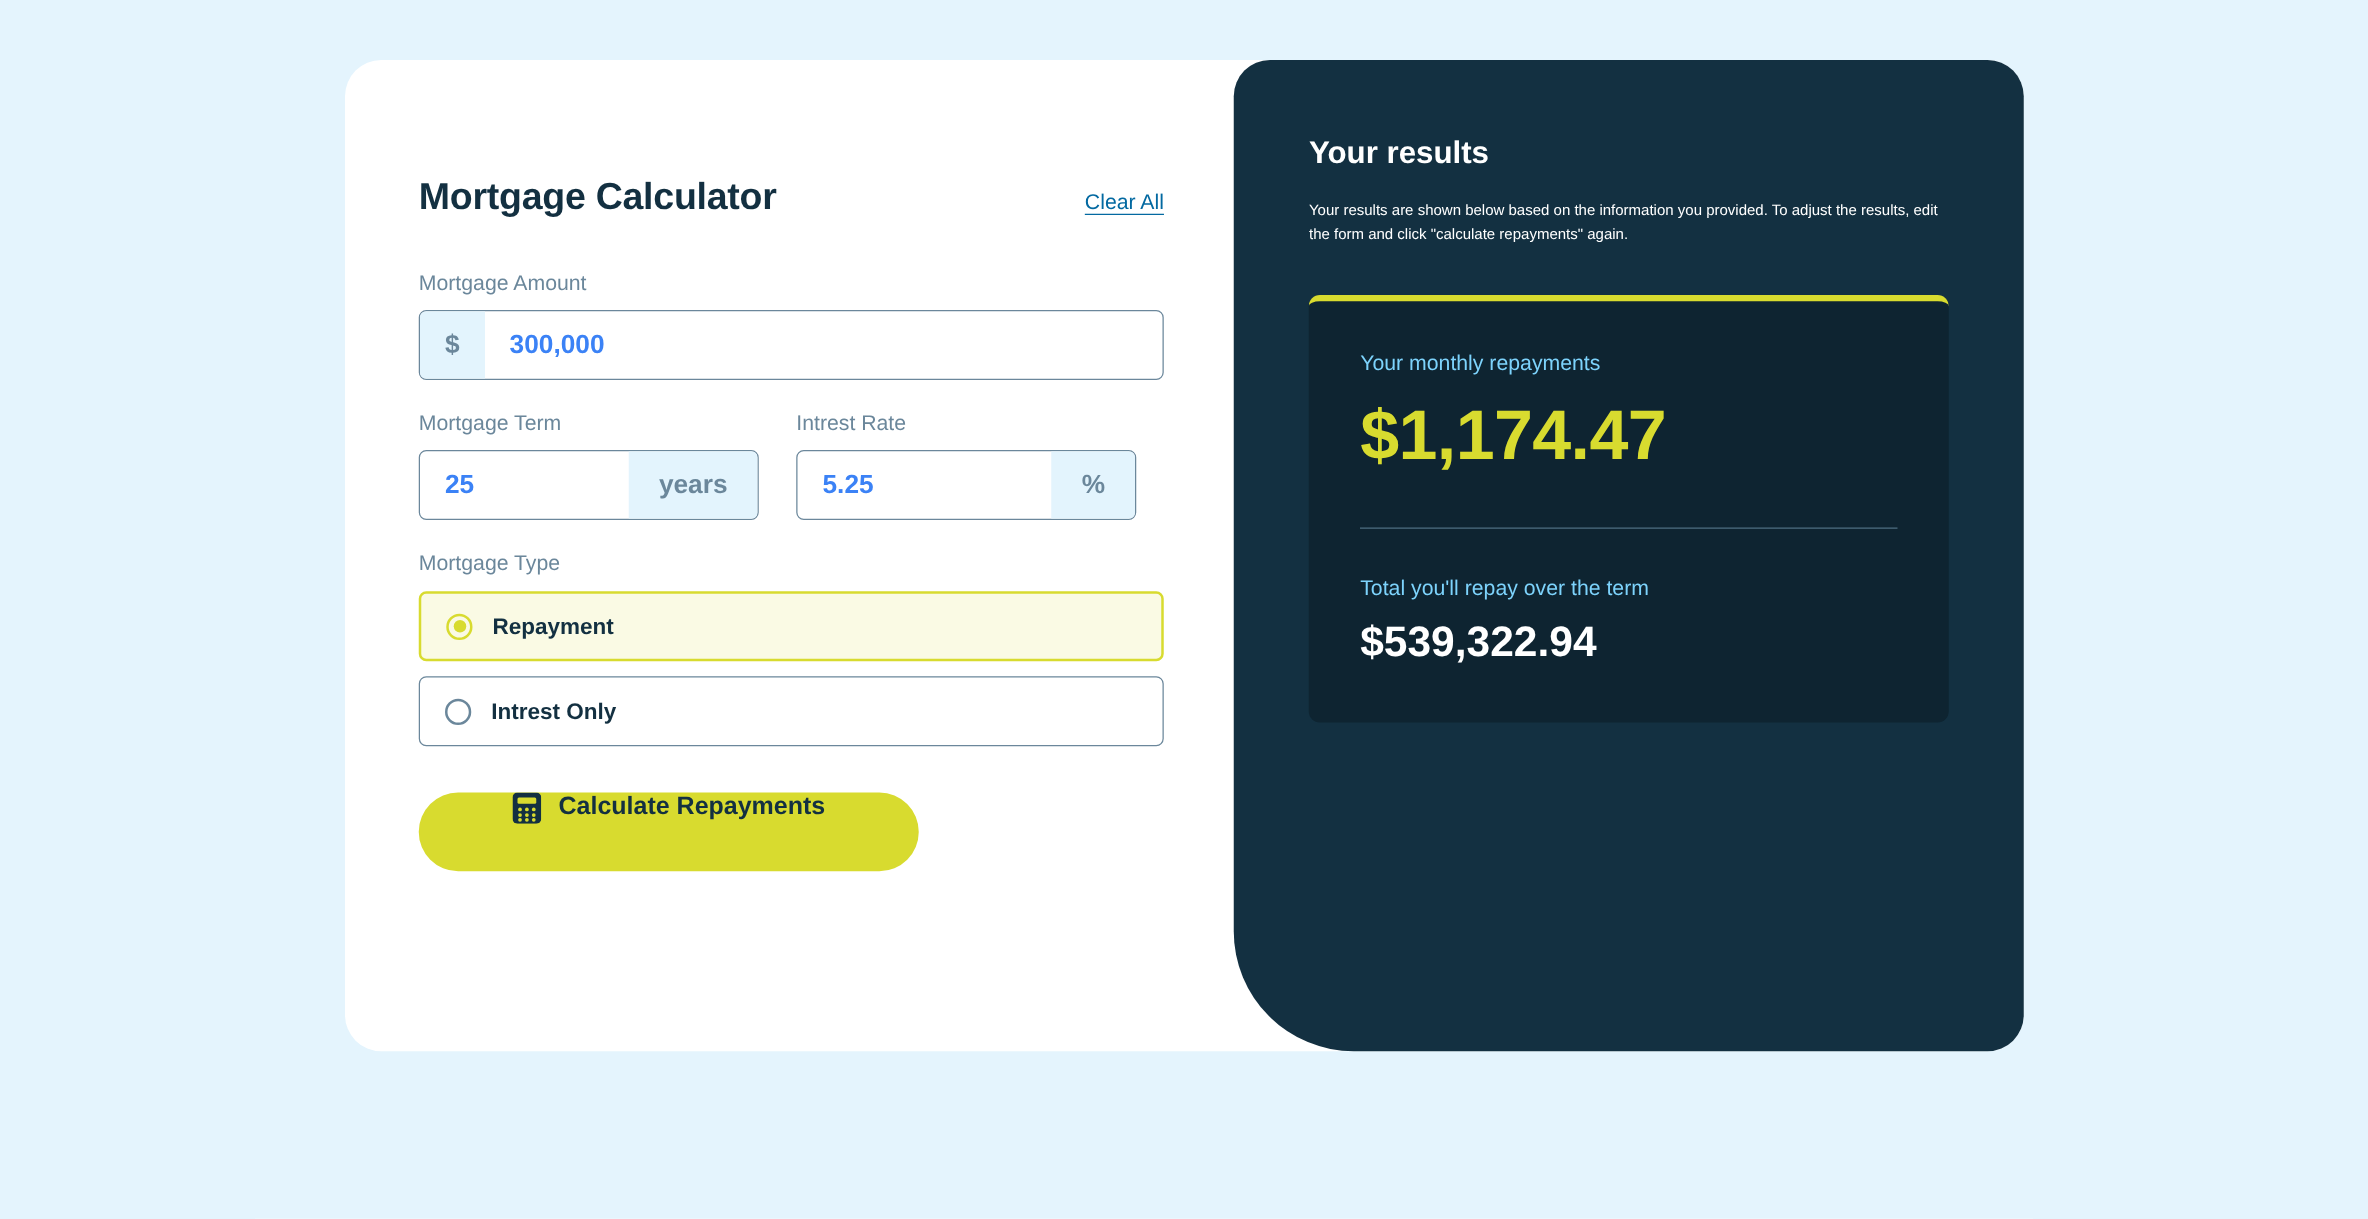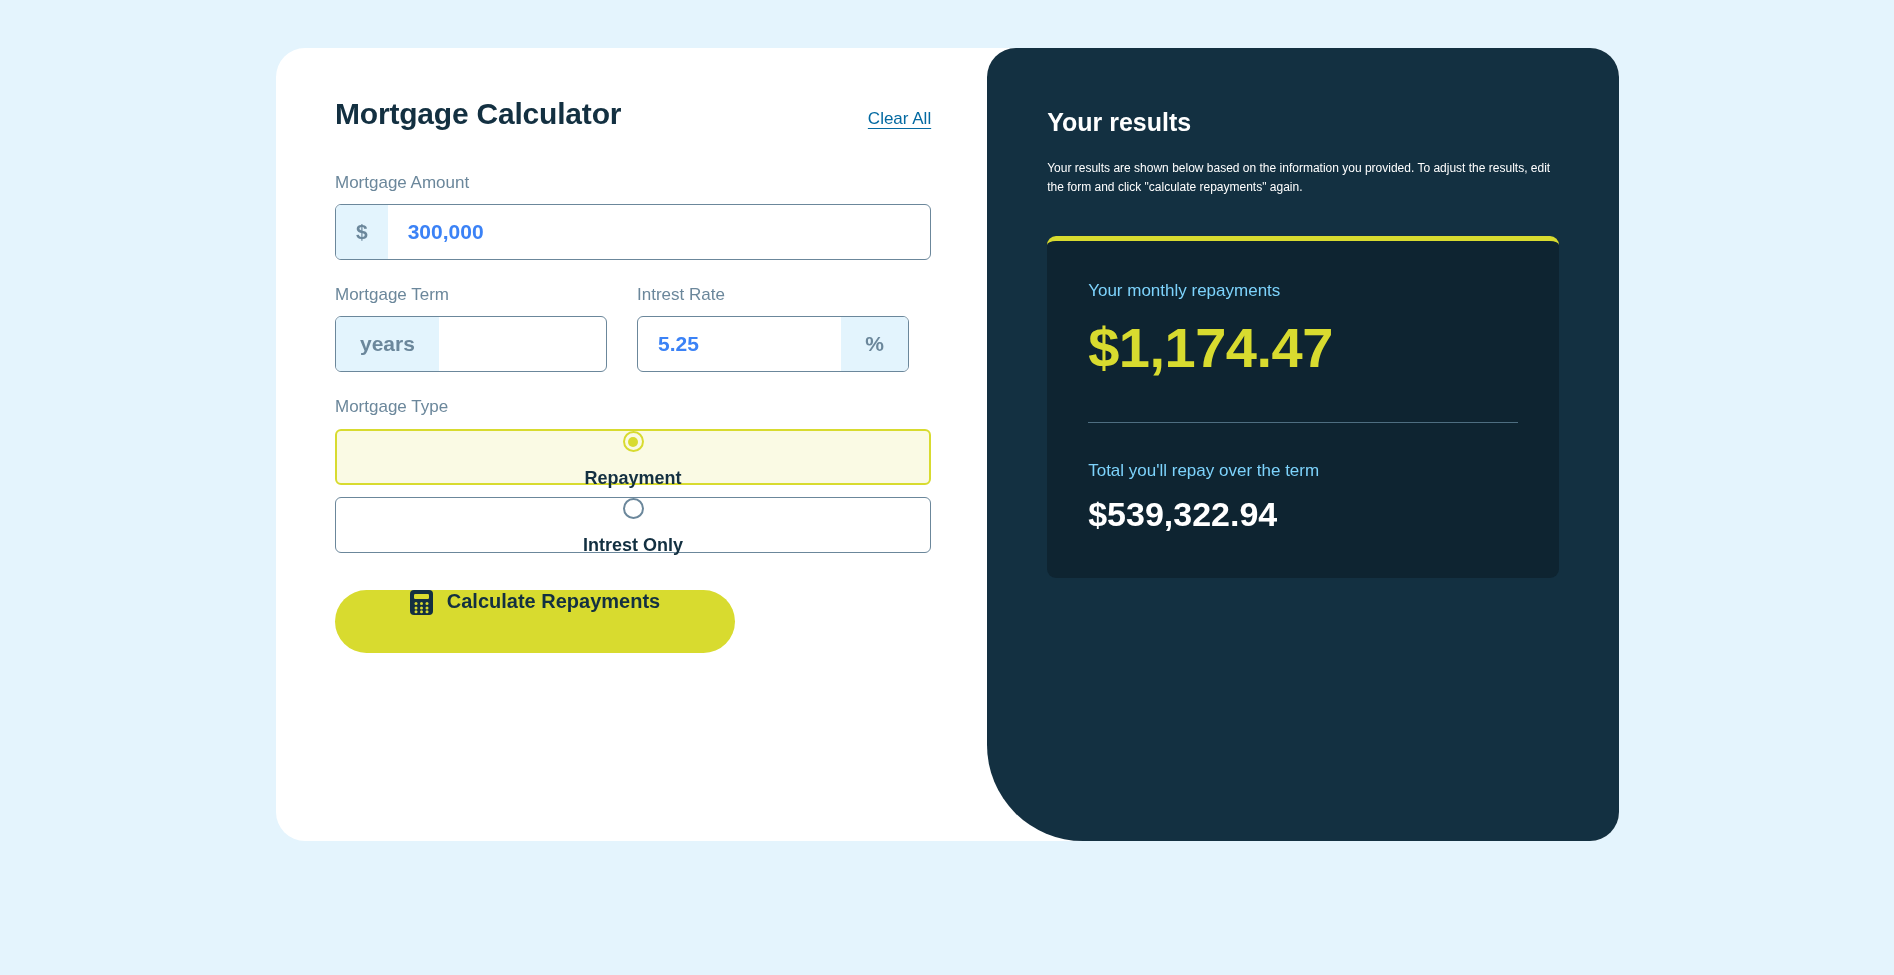--- a/index.html
+++ b/index.html
@@ -34,20 +34,21 @@
     background: #FFFFFF;
     border-radius: 29px;
     display: flex;
   }
 
   
   .form-pane {
     width: 744px;
     padding: 49px 56px 0 59px;
     position: relative;
+    margin-top: 44px;
   }
 
   .form-header {
     display: flex;
     align-items: baseline;
     justify-content: space-between;
     margin-bottom: 42px;
   }
 
   .form-title {
@@ -127,21 +128,20 @@
     display: flex;
     align-items: center;
     gap: 16px;
     height: 56px;
     border: 1px solid #6B879B;
     border-radius: 6px;
     padding: 0 20px;
     margin-top: 12px;
     cursor: pointer;
     background: #fff;
-    flex-direction: column;
   }
 
   .radio-option.selected {
     border: 2px solid #D8DB2F;
     background: #FAFAE4;
   }
 
   .radio-mark {
     width: 21px;
     height: 21px;
@@ -277,20 +277,21 @@
           <div class="affix">$</div>
           <div class="input-value">300,000</div>
         </div>
       </div>
 
       <div class="row-two">
 
         <div>
           <label class="field-label">Mortgage Term</label>
           <div class="input-shell">
+            <div class="input-value">25</div>
             <div class="affix suffix">years</div>
           </div>
         </div>
 
         <div>
           <label class="field-label">Intrest Rate</label>
           <div class="input-shell">
             <div class="input-value">5.25</div>
             <div class="affix suffix">%</div>
           </div>

